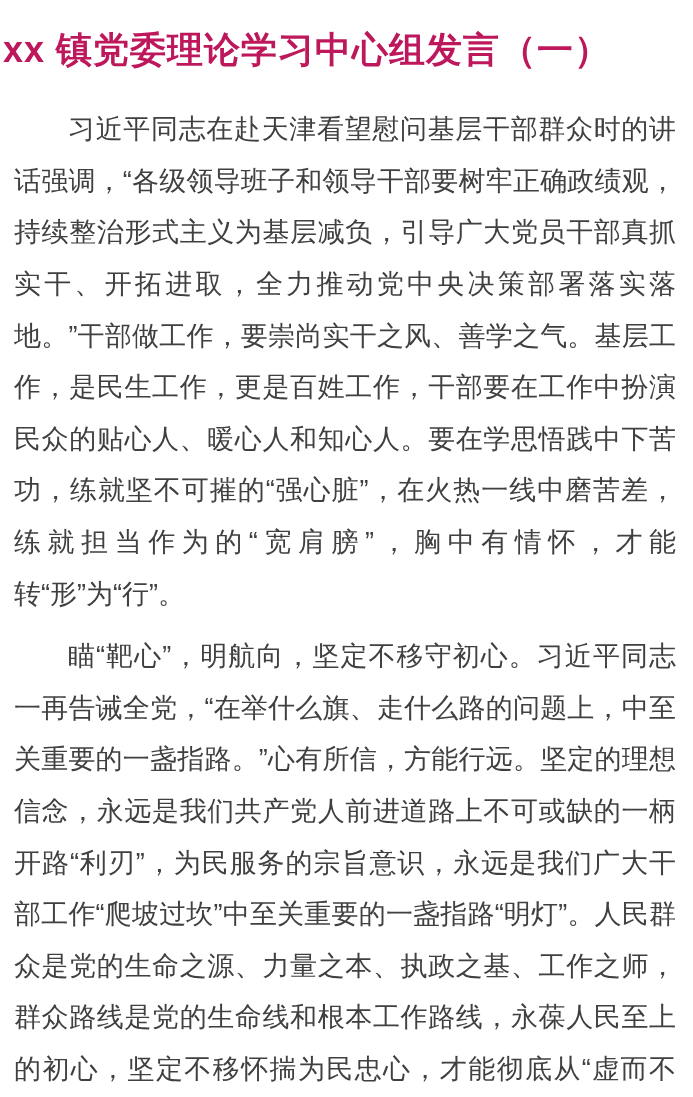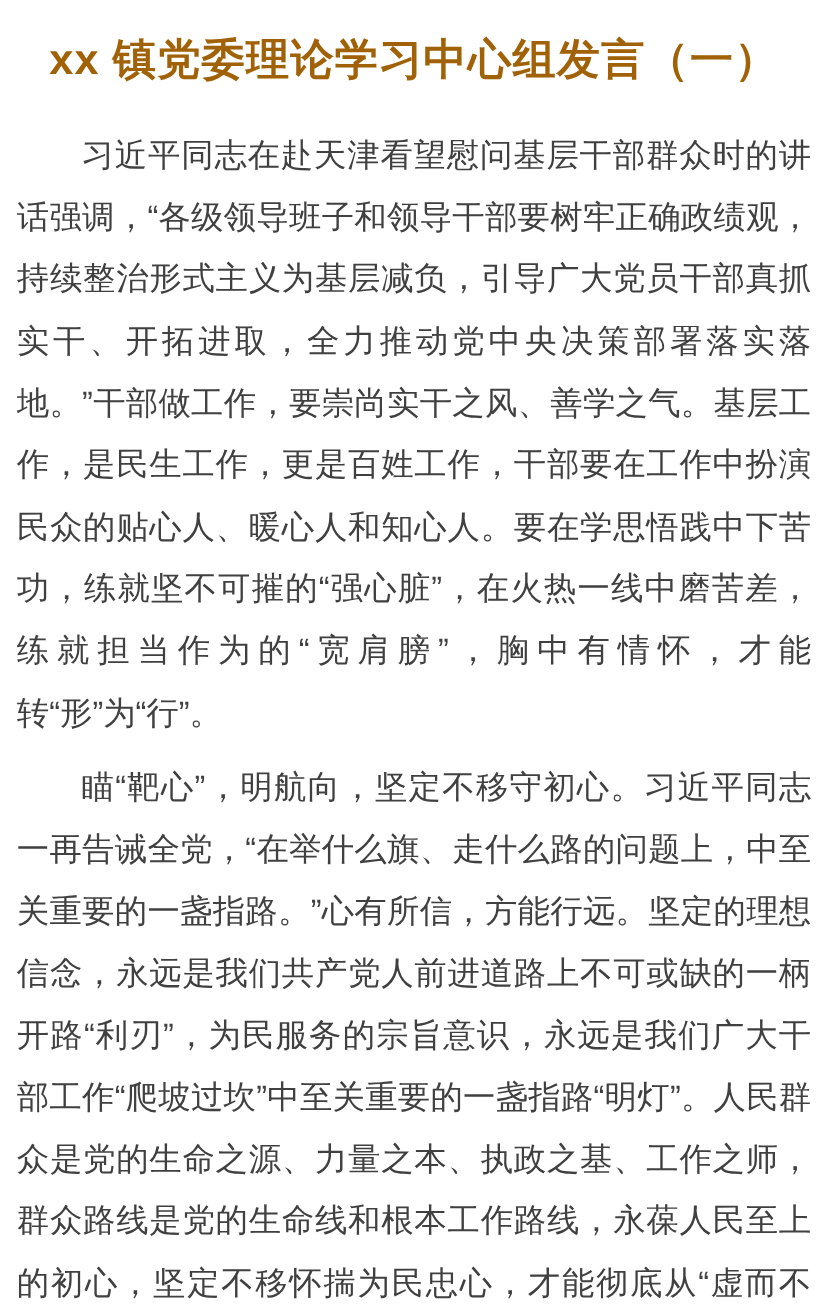--- a/index.html
+++ b/index.html
@@ -17,22 +17,21 @@
   .page {
     box-sizing: border-box;
     width: 693px;
     height: 1097px;
     padding: 0 6px 0 3px;
     background: #ffffff;
   }
   .doc-title {
     font-size: 36px;
     font-weight: bold;
-    text-align: center;
-    color: #a16207;
+    color: #be185d;
     line-height: 1.2;
     letter-spacing: 1px;
     margin: 28px 0 33px 0;
   }
   .para {
     font-size: 27px;
     line-height: 51.6px;
     text-align: justify;
     text-indent: 2em;
     color: #404040;

